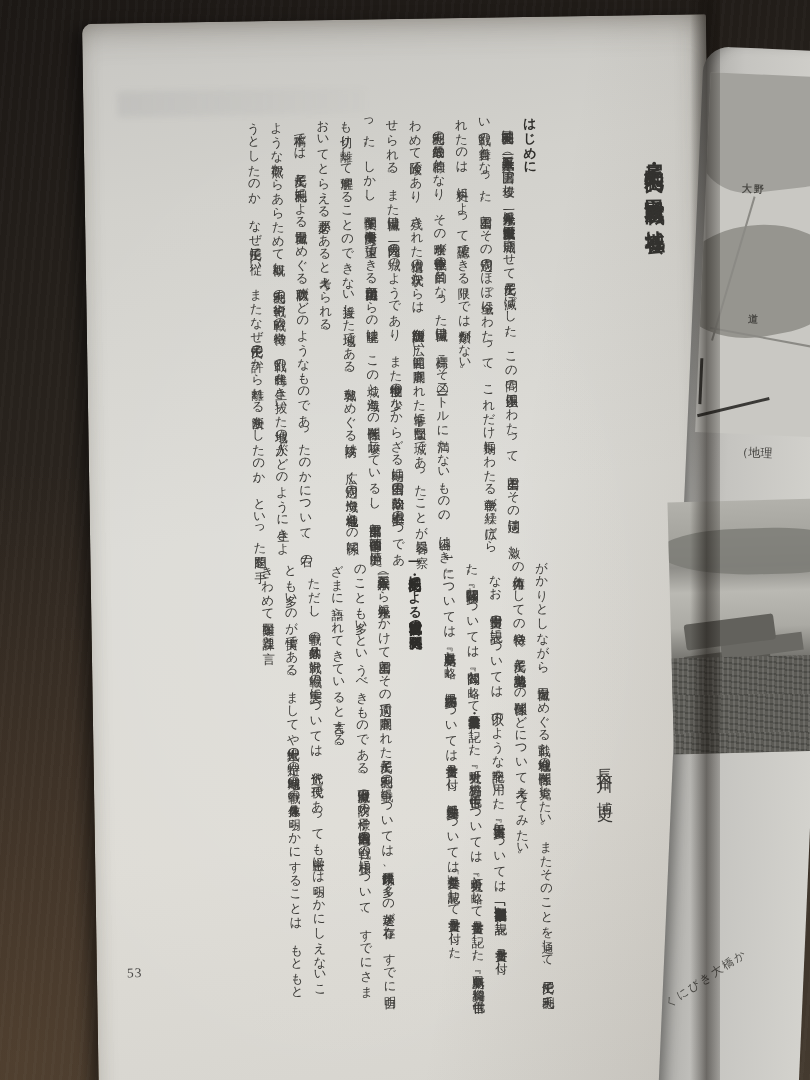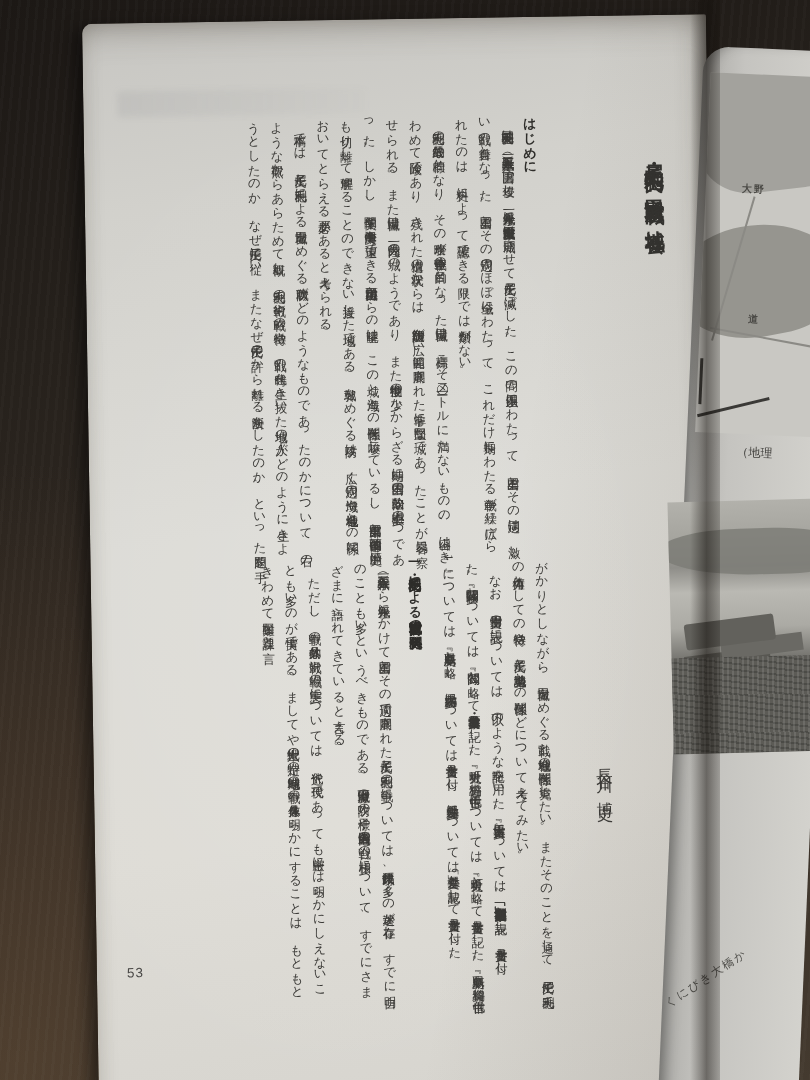--- a/index.html
+++ b/index.html
@@ -61,21 +61,21 @@
   .textblock h2,.textblock h3{
     margin:0;font-size:12.8px;font-weight:bold;color:#2e2d2a;
     font-family:"Liberation Sans","DejaVu Sans",sans-serif;
   }
   .intro-block{left:20px;top:92px;width:438px;height:448px;line-height:23.1px;}
   .section-block{left:20px;top:536px;width:442px;height:438px;line-height:23.2px;}
   .section-block h3{margin-right:10px;margin-left:9px;}
 
   .pagenum{
     position:absolute;left:30px;top:942px;font-size:13.5px;color:#4a4947;
-    font-family:Liberation Sans, sans-serif;letter-spacing:1px;
+    font-family:Liberation Serif, serif;letter-spacing:1px;
   }
 
   
   .gutter{
     position:absolute;left:690px;top:0;width:30px;height:1080px;z-index:5;
     background:linear-gradient(90deg,rgba(18,14,10,0) 0%,rgba(18,14,10,0.5) 55%,rgba(18,14,10,0.22) 100%);
   }
 
   
   .right-page{

